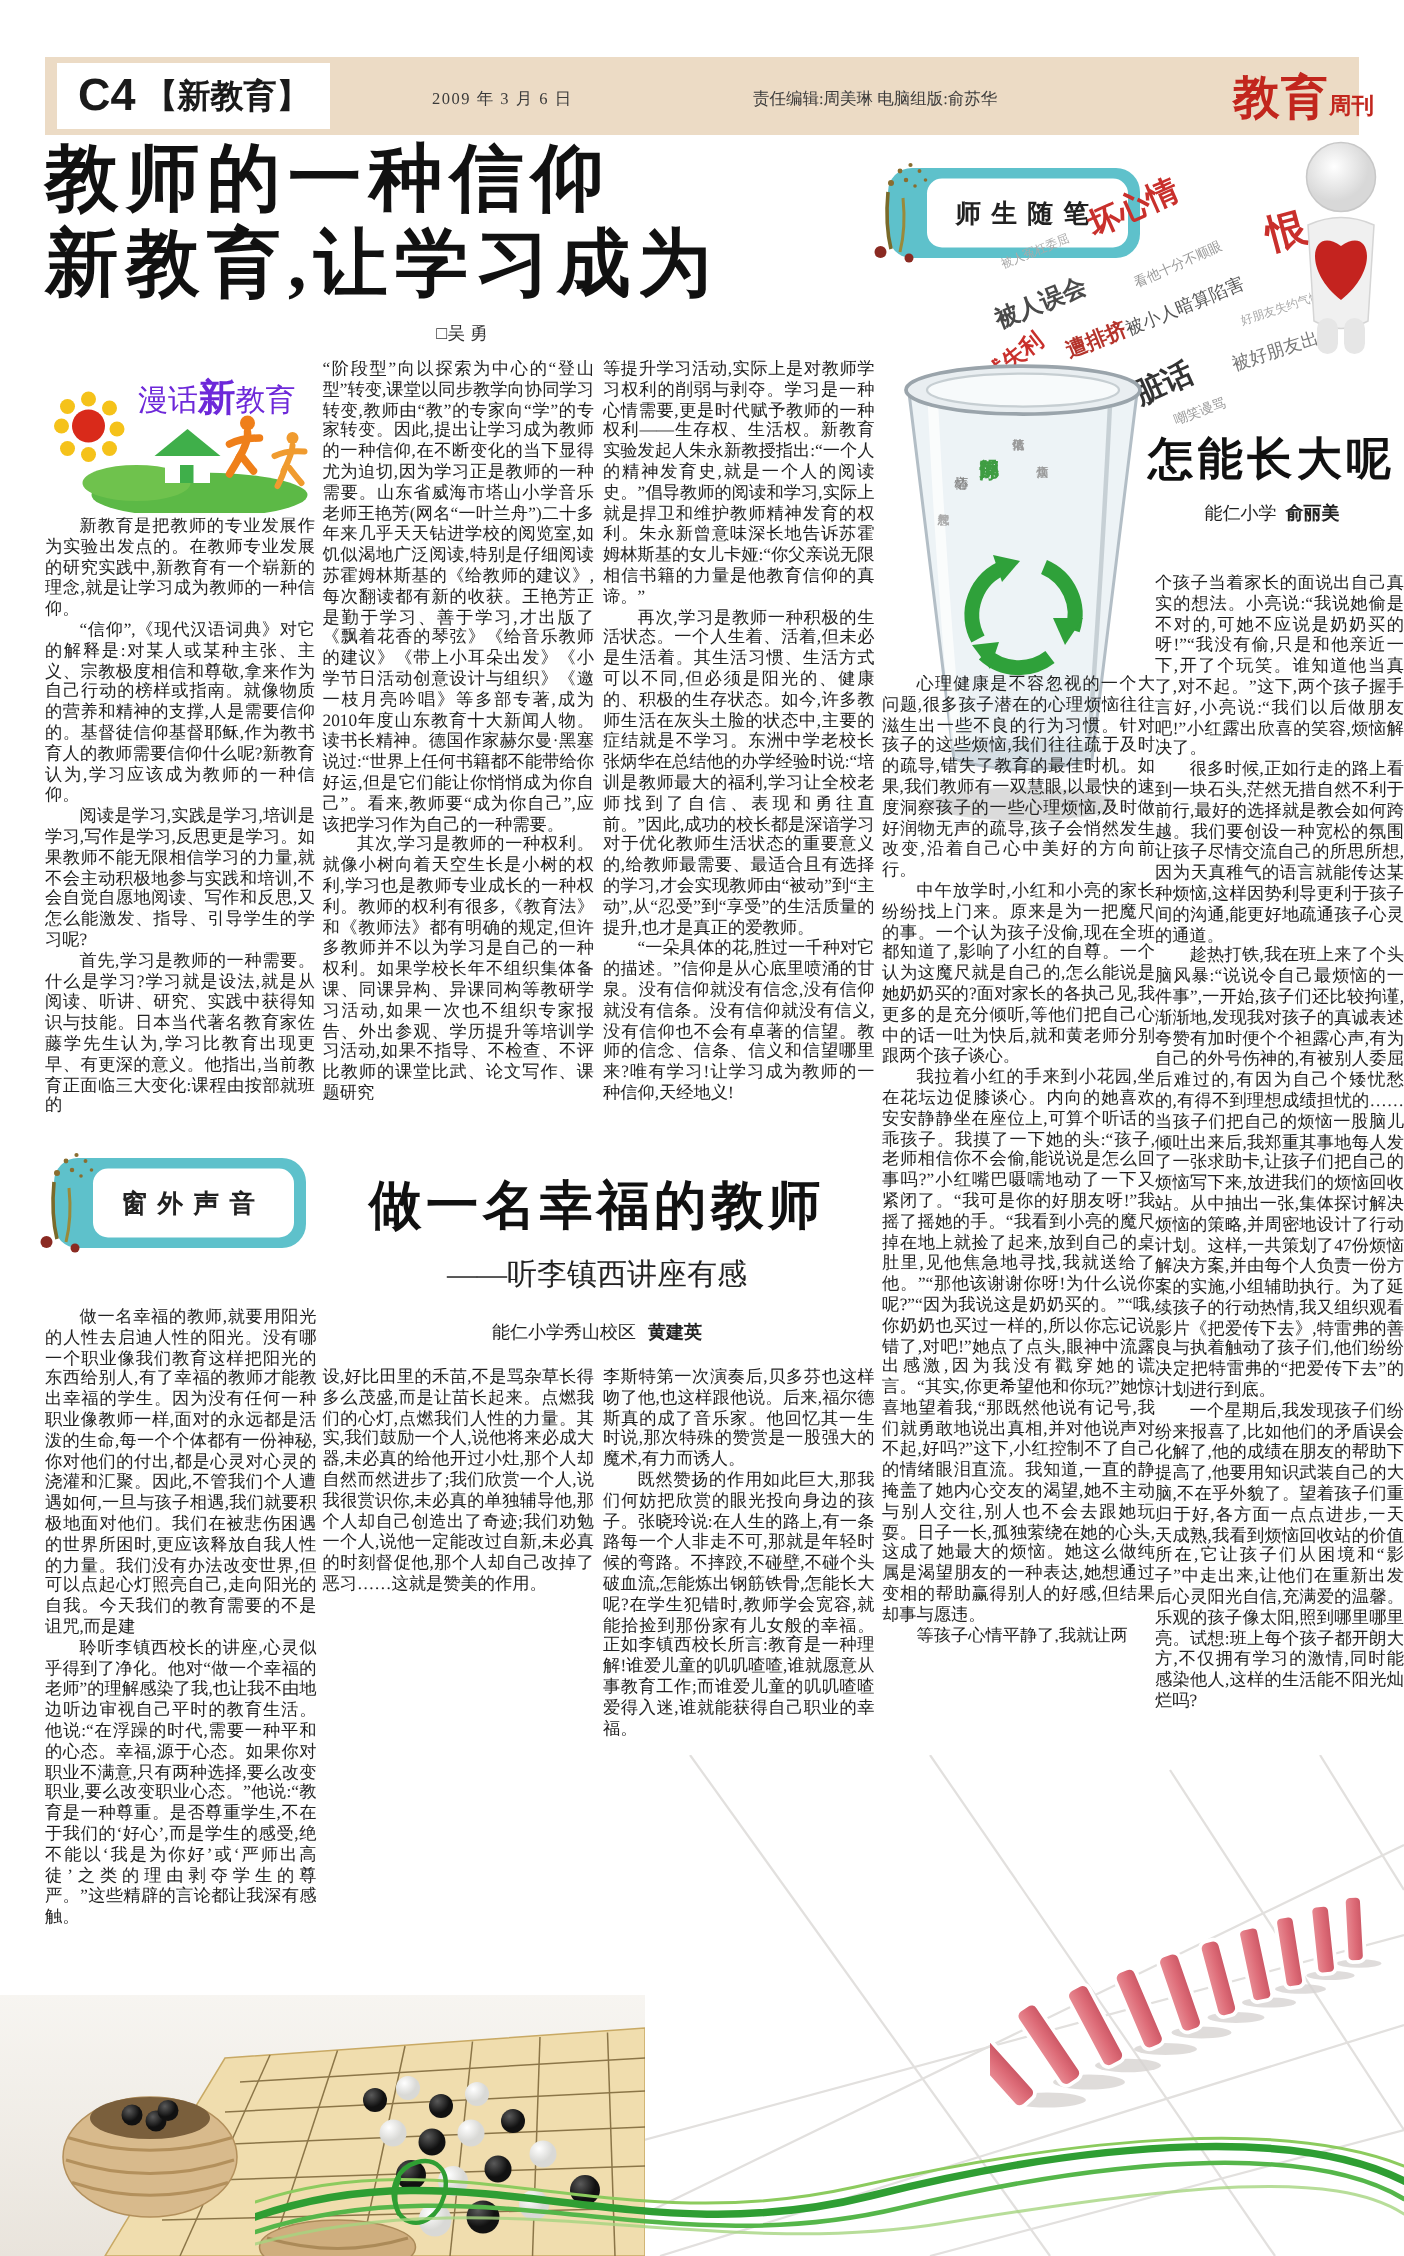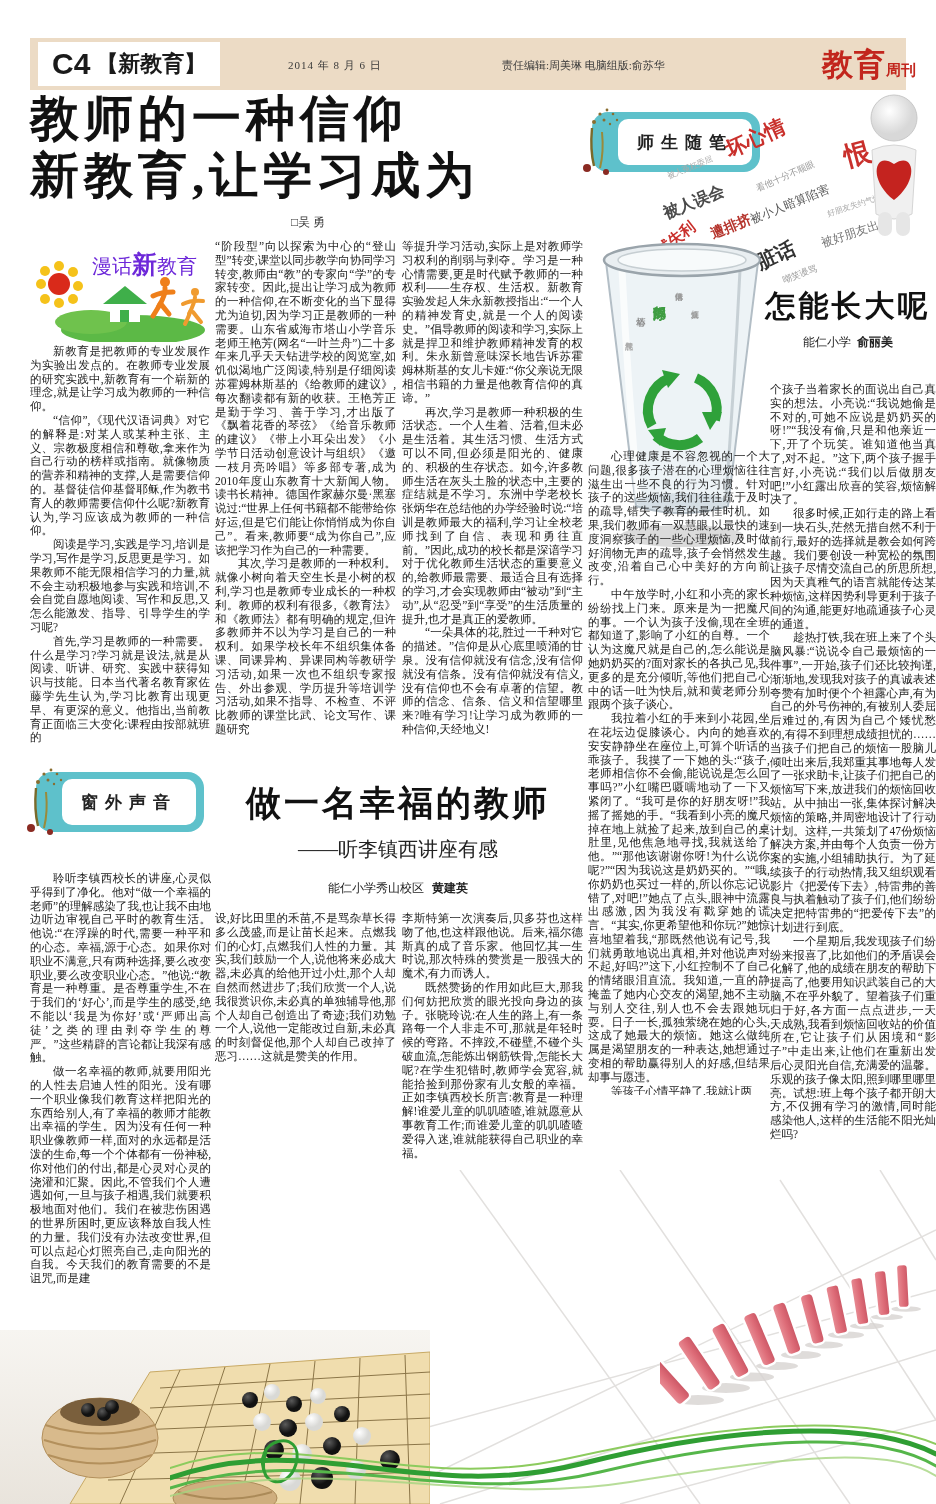--- a/index.html
+++ b/index.html
@@ -81,21 +81,21 @@
   .tw4 { left:24px; top:96px; font-size:8px; color:#aaa; }
 </style>
 </head>
 <body>
 
 <div class="abs header-bar"></div>
 <div class="abs page-code-box">
   <span class="page-code">C4</span>
   <span class="page-section">【新教育】</span>
 </div>
-<div class="abs header-date">2014 年 8 月 6 日</div>
+<div class="abs header-date">2009 年 3 月 6 日</div>
 <div class="abs header-editors">责任编辑:周美琳  电脑组版:俞苏华</div>
 <div class="abs masthead">
   <span class="masthead-main">教育</span><span class="masthead-sub">周刊</span>
 </div>
 
 <div class="abs main-title">
   <div>教师的一种信仰</div>
   <div>新教育,让学习成为</div>
 </div>
 <div class="abs main-byline">□吴  勇</div>
@@ -266,22 +266,22 @@
   </svg>
   <div class="pill-inner">窗外声音</div>
 </div>
 
 <div class="abs xf-title">做一名幸福的教师</div>
 <div class="abs xf-subtitle">——听李镇西讲座有感</div>
 <div class="abs xf-byline">
   <span>能仁小学秀山校区</span><b>黄建英</b>
 </div>
 <div class="abs col" style="left:30px;top:872px;width:181px;height:460px;">
+  <p>做一名幸福的教师,就要用阳光的人性去启迪人性的阳光。没有哪一个职业像我们教育这样把阳光的东西给别人,有了幸福的教师才能教出幸福的学生。因为没有任何一种职业像教师一样,面对的永远都是活泼的生命,每一个个体都有一份神秘,你对他们的付出,都是心灵对心灵的浇灌和汇聚。因此,不管我们个人遭遇如何,一旦与孩子相遇,我们就要积极地面对他们。我们在被悲伤困遇的世界所困时,更应该释放自我人性的力量。我们没有办法改变世界,但可以点起心灯照亮自己,走向阳光的自我。今天我们的教育需要的不是诅咒,而是建</p>
   <p>聆听李镇西校长的讲座,心灵似乎得到了净化。他对“做一个幸福的老师”的理解感染了我,也让我不由地边听边审视自己平时的教育生活。他说:“在浮躁的时代,需要一种平和的心态。幸福,源于心态。如果你对职业不满意,只有两种选择,要么改变职业,要么改变职业心态。”他说:“教育是一种尊重。是否尊重学生,不在于我们的‘好心’,而是学生的感受,绝不能以‘我是为你好’或‘严师出高徒’之类的理由剥夺学生的尊严。”这些精辟的言论都让我深有感触。</p>
-  <p>做一名幸福的教师,就要用阳光的人性去启迪人性的阳光。没有哪一个职业像我们教育这样把阳光的东西给别人,有了幸福的教师才能教出幸福的学生。因为没有任何一种职业像教师一样,面对的永远都是活泼的生命,每一个个体都有一份神秘,你对他们的付出,都是心灵对心灵的浇灌和汇聚。因此,不管我们个人遭遇如何,一旦与孩子相遇,我们就要积极地面对他们。我们在被悲伤困遇的世界所困时,更应该释放自我人性的力量。我们没有办法改变世界,但可以点起心灯照亮自己,走向阳光的自我。今天我们的教育需要的不是诅咒,而是建</p>
 </div>
 <div class="abs col" style="left:215px;top:912px;width:181px;height:432px;">
   <p class="noindent">设,好比田里的禾苗,不是骂杂草长得多么茂盛,而是让苗长起来。点燃我们的心灯,点燃我们人性的力量。其实,我们鼓励一个人,说他将来必成大器,未必真的给他开过小灶,那个人却自然而然进步了;我们欣赏一个人,说我很赏识你,未必真的单独辅导他,那个人却自己创造出了奇迹;我们劝勉一个人,说他一定能改过自新,未必真的时刻督促他,那个人却自己改掉了恶习……这就是赞美的作用。</p>
 </div>
 <div class="abs col" style="left:402px;top:912px;width:181px;height:432px;">
   <p class="noindent">李斯特第一次演奏后,贝多芬也这样吻了他,也这样跟他说。后来,福尔德斯真的成了音乐家。他回忆其一生时说,那次特殊的赞赏是一股强大的魔术,有力而诱人。</p>
   <p>既然赞扬的作用如此巨大,那我们何妨把欣赏的眼光投向身边的孩子。张晓玲说:在人生的路上,有一条路每一个人非走不可,那就是年轻时候的弯路。不摔跤,不碰壁,不碰个头破血流,怎能炼出钢筋铁骨,怎能长大呢?在学生犯错时,教师学会宽容,就能拾捡到那份家有儿女般的幸福。正如李镇西校长所言:教育是一种理解!谁爱儿童的叽叽喳喳,谁就愿意从事教育工作;而谁爱儿童的叽叽喳喳爱得入迷,谁就能获得自己职业的幸福。</p>
 </div>
 
 <svg class="abs" style="left:380px;top:1170px;" width="556" height="334" viewBox="0 0 556 334">

